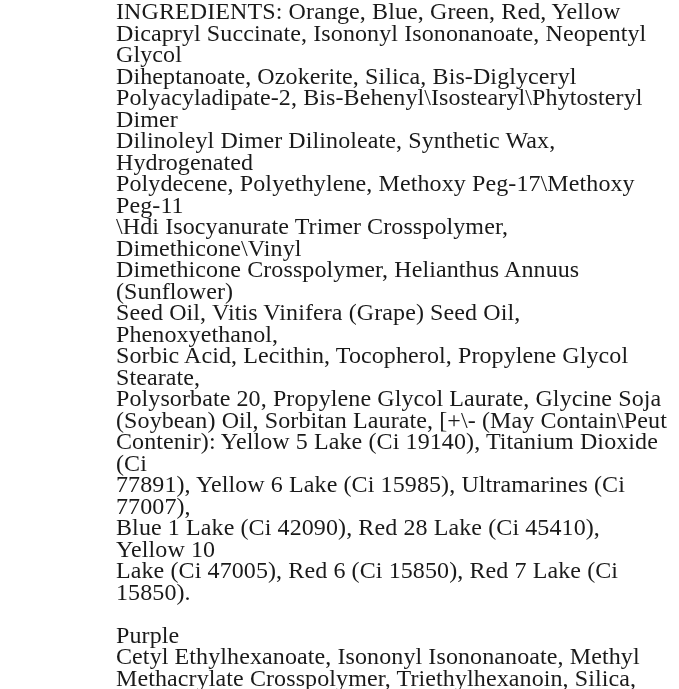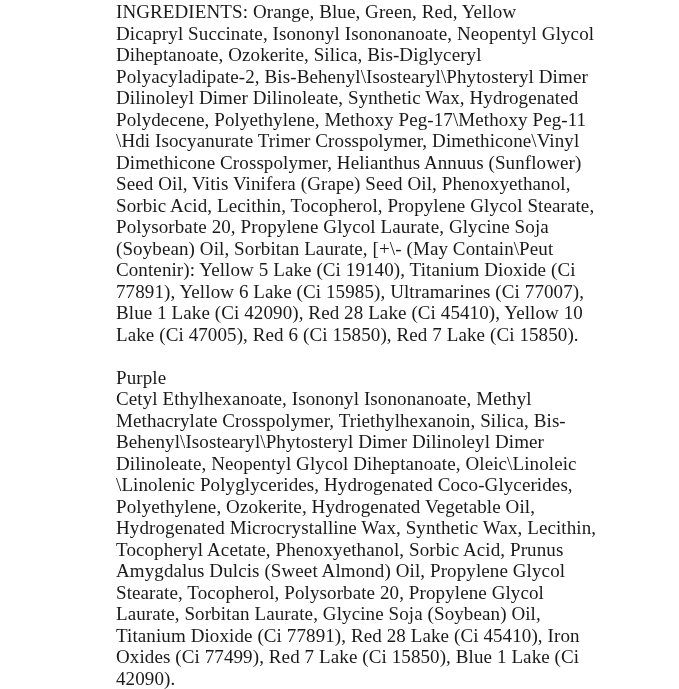--- a/index.html
+++ b/index.html
@@ -12,21 +12,21 @@
     height: 689px;
     overflow: hidden;
     font-family: "Liberation Serif", "DejaVu Serif", serif;
   }
   .doc {
     box-sizing: border-box;
     width: 679px;
     height: 689px;
     padding: 1px 10px 0 116px;
     color: #1a1a1a;
-    font-size: 19px;
+    font-size: 24px;
     line-height: 21.5px;
   }
   .para {
     margin: 0 0 21.5px 0;
     white-space: pre-line; 
     letter-spacing: 0.1px;
   }
   .para:last-child {
     margin-bottom: 8px;
   }

